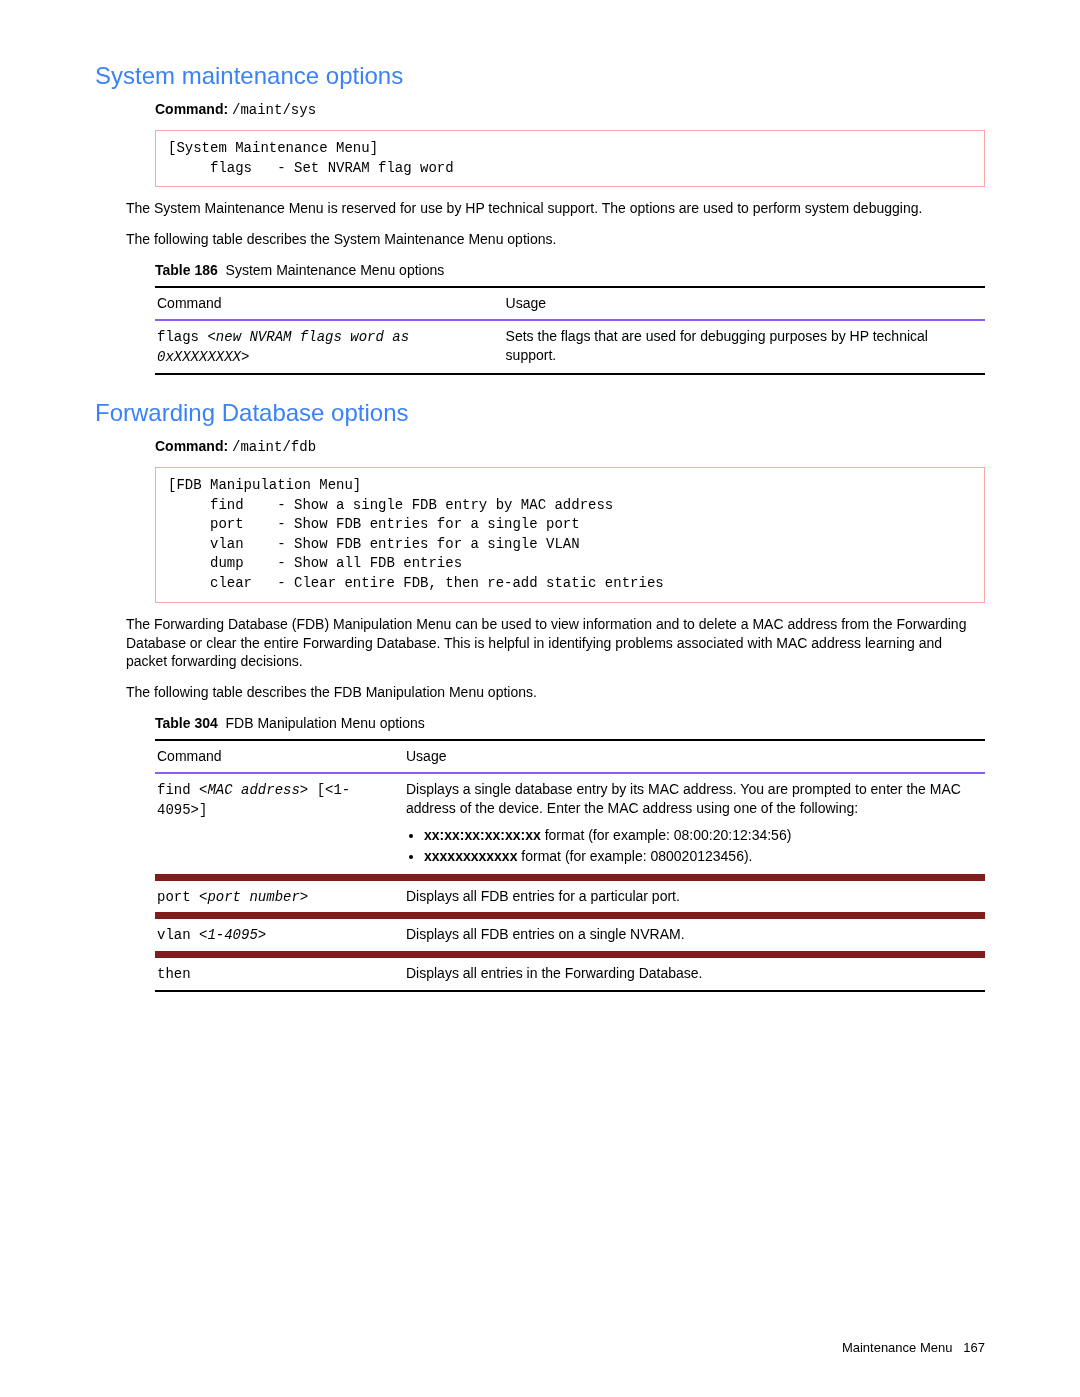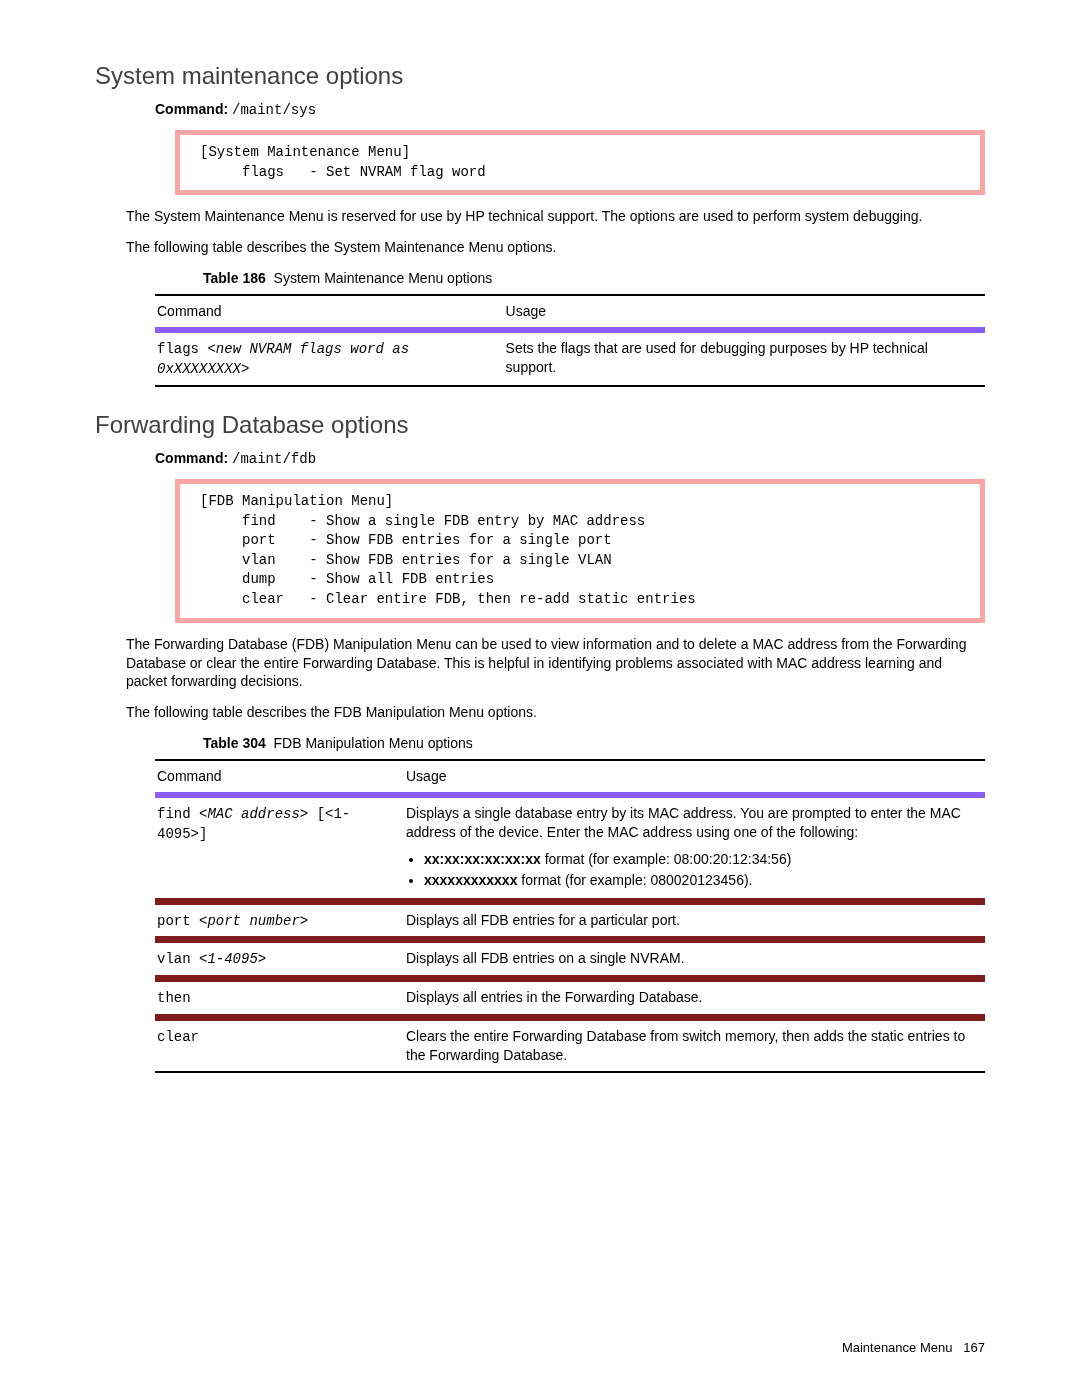--- a/index.html
+++ b/index.html
@@ -6,21 +6,21 @@
     font-family: Arial, Helvetica, sans-serif;
     font-size: 14px;
     color: #000;
     margin: 0;
     padding: 60px 95px 40px 95px;
     width: 1080px;
     box-sizing: border-box;
     line-height: 1.35;
   }
   h2.section {
-    color: #404040;
+    color: #3b82f6;
     font-weight: normal;
     font-size: 24px;
     margin: 0 0 8px 0;
     font-family: Arial, Helvetica, sans-serif;
   }
   .indent {
     margin-left: 60px;
   }
   .cmd-label {
     font-weight: bold;
@@ -28,48 +28,46 @@
   .mono {
     font-family: "Courier New", monospace;
     font-size: 14px;
   }
   .mono-italic {
     font-family: Liberation Mono, monospace;
     font-size: 14px;
     font-style: italic;
   }
   .menu-box {
-    border: 5px solid #fca5a5;
-    padding: 8px 20px;
+    border: 1px solid #fca5a5;
+    padding: 8px 12px;
     margin-top: 10px;
     white-space: pre;
     font-family: "Courier New", monospace;
     font-size: 14px;
     line-height: 1.4;
-    margin-left: 20px;
   }
   .body-text {
     margin: 12px 0 12px 31px;
   }
   .table-caption {
     margin: 10px 0 6px 60px;
   }
   .table-caption .label {
     font-weight: bold;
-    margin-left: 48px;
   }
   table.opt {
     border-collapse: collapse;
     width: calc(100% - 60px);
     margin-left: 60px;
     font-size: 14px;
   }
   table.opt thead tr {
     border-top: 2px solid #000;
-    border-bottom: 6px solid #8b5cf6;
+    border-bottom: 2px solid #8b5cf6;
   }
   table.opt th {
     text-align: left;
     font-weight: normal;
     padding: 6px 6px 6px 2px;
   }
   table.opt tbody tr {
     border-bottom: 7px solid #7f1d1d;
   }
   table.opt tbody tr:last-child {
@@ -194,24 +192,18 @@
         <span class="mono">vlan </span><span class="mono-italic">&lt;1-4095&gt;</span>
       </td>
       <td>Displays all FDB entries on a single NVRAM.</td>
     </tr>
     <tr>
       <td>
         <span class="mono">then</span>
       </td>
       <td>Displays all entries in the Forwarding Database.</td>
     </tr>
-    <tr>
-      <td>
-        <span class="mono">clear</span>
-      </td>
-      <td>Clears the entire Forwarding Database from switch memory, then adds the static entries to the Forwarding Database.</td>
-    </tr>
   </tbody>
 </table>
 
 <div class="footer">
   <span>Maintenance Menu</span>&nbsp;&nbsp;&nbsp;<span>167</span>
 </div>
 
 </body></html>

